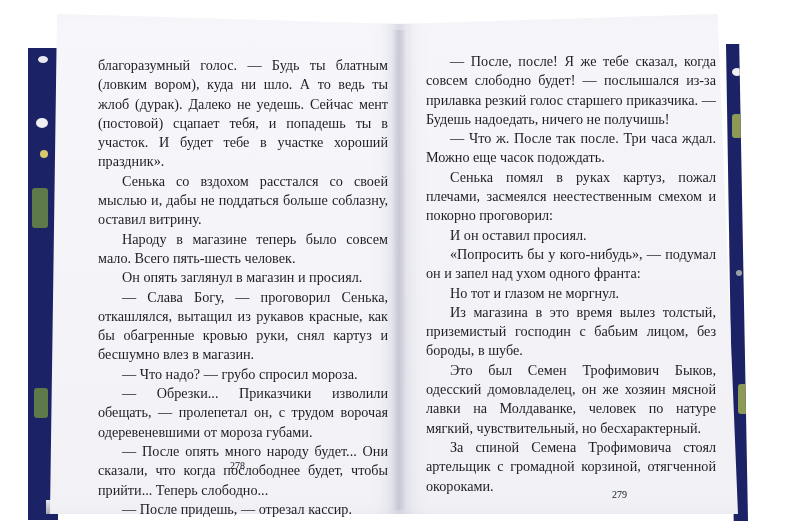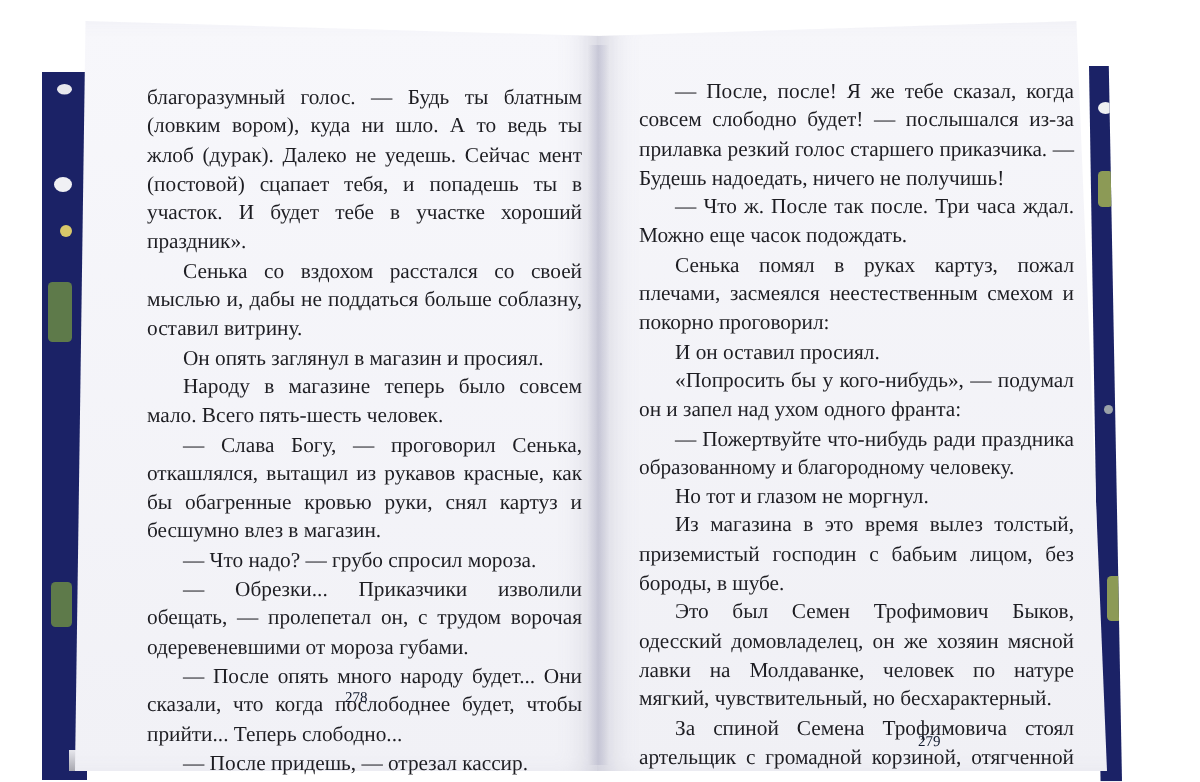--- a/index.html
+++ b/index.html
@@ -94,39 +94,38 @@
   <div class="page-stack-left"></div>
   <div class="page-stack-right"></div>
 
   <div class="page page-left"></div>
   <div class="page page-right"></div>
   <div class="gutter"></div>
 
   <div class="text-block text-left">
     <p class="para noindent">благоразумный голос. — Будь ты блатным (ловким вором), куда ни шло. А то ведь ты жлоб (дурак). Далеко не уедешь. Сейчас мент (постовой) сцапает тебя, и попадешь ты в участок. И будет тебе в участке хороший праздник».</p>
     <p class="para">Сенька со вздохом расстался со своей мыслью и, дабы не поддаться больше соблазну, оставил витрину.</p>
+    <p class="para">Народу в магазине теперь было совсем мало. Всего пять-шесть человек.</p>
     <p class="para">Он опять заглянул в магазин и просиял.</p>
-    <p class="para">Народу в магазине теперь было совсем мало. Всего пять-шесть человек.</p>
     <p class="para">— Слава Богу, — проговорил Сенька, откашлялся, вытащил из рукавов красные, как бы обагренные кровью руки, снял картуз и бесшумно влез в магазин.</p>
     <p class="para">— Что надо? — грубо спросил мороза.</p>
     <p class="para">— Обрезки... Приказчики изволили обещать, — пролепетал он, с трудом ворочая одеревеневшими от мороза губами.</p>
     <p class="para">— После опять много народу будет... Они сказали, что когда послободнее будет, чтобы прийти... Теперь слободно...</p>
     <p class="para">— После придешь, — отрезал кассир.</p>
     <p class="para">— Убирайся!</p>
 
   </div>
   <div class="page-number pn-left">278</div>
 
   <div class="text-block text-right">
     <p class="para">— После, после! Я же тебе сказал, когда совсем слободно будет! — послышался из-за прилавка резкий голос старшего приказчика. — Будешь надоедать, ничего не получишь!</p>
     <p class="para">— Что ж. После так после. Три часа ждал. Можно еще часок подождать.</p>
     <p class="para">Сенька помял в руках картуз, пожал плечами, засмеялся неестественным смехом и покорно проговорил:</p>
     <p class="para">И он оставил просиял.</p>
     <p class="para">«Попросить бы у кого-нибудь», — подумал он и запел над ухом одного франта:</p>
-    <p class="para">— Пожертвуйте что-нибудь ради праздника образованному и благородному человеку.</p>
     <p class="para">Но тот и глазом не моргнул.</p>
     <p class="para">Из магазина в это время вылез толстый, приземистый господин с бабьим лицом, без бороды, в шубе.</p>
     <p class="para">Это был Семен Трофимович Быков, одесский домовладелец, он же хозяин мясной лавки на Молдаванке, человек по натуре мягкий, чувствительный, но бесхарактерный.</p>
     <p class="para">За спиной Семена Трофимовича стоял артельщик с громадной корзиной, отягченной окороками.</p>
 
   </div>
   <div class="page-number pn-right">279</div>
 </div>
 
 </body></html>

